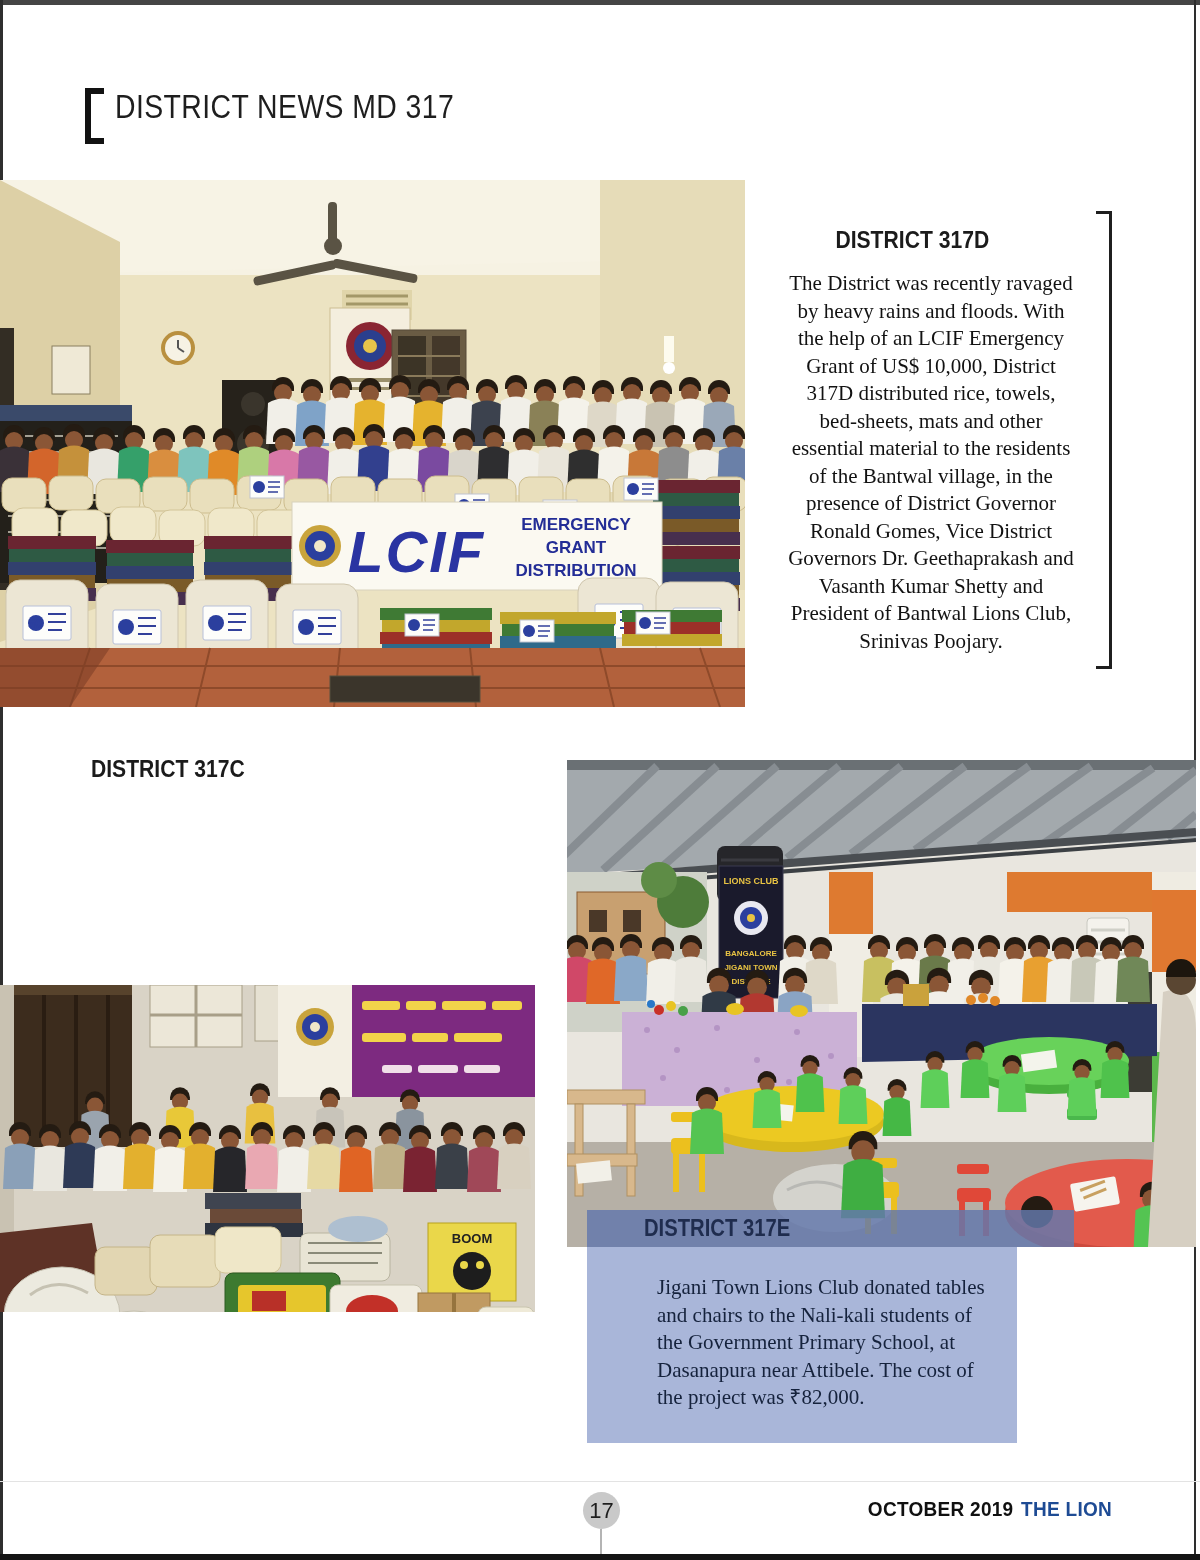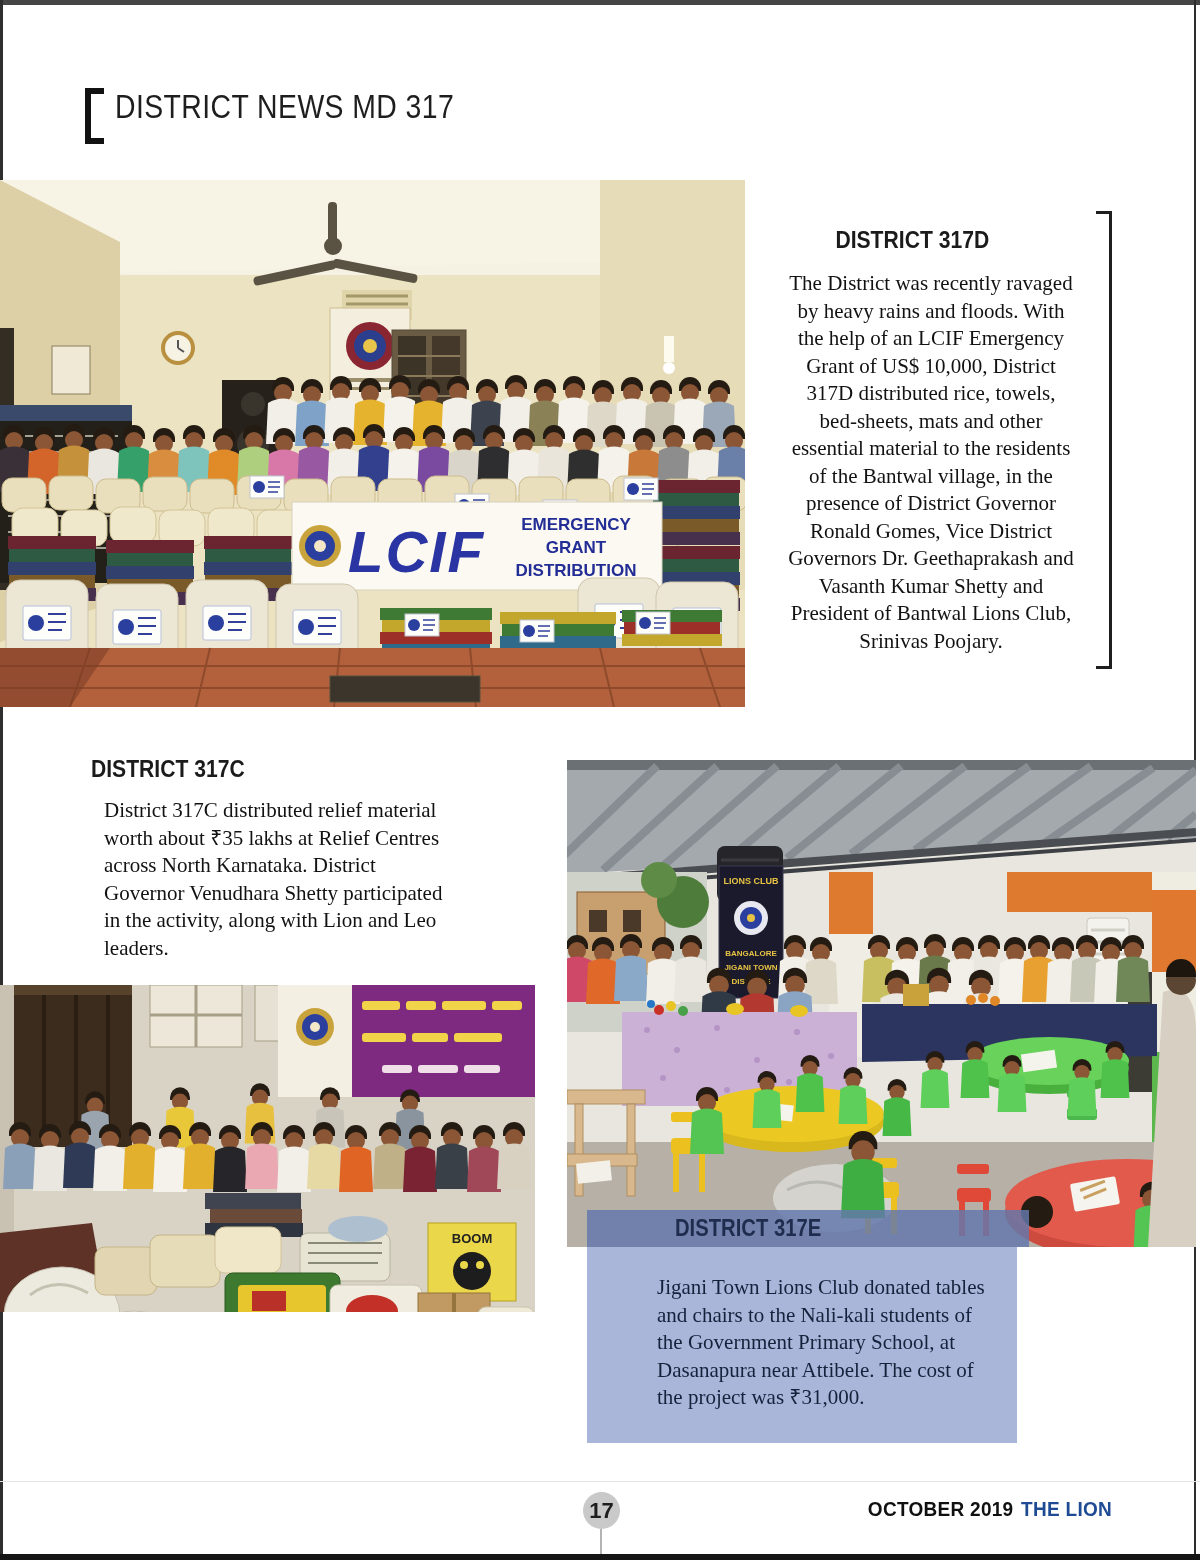--- a/index.html
+++ b/index.html
@@ -26,32 +26,32 @@
 
   .blk-c{position:absolute;left:91px;top:755px;width:382px;}
   .blk-c p{margin-top:14px;}
 
   .ph{position:absolute;overflow:hidden;}
   .ph svg{display:block;}
   .ph-top{left:0;top:180px;width:745px;height:527px;}
   .ph-left{left:0;top:985px;width:535px;height:327px;}
   .ph-right{left:567px;top:760px;width:629px;height:487px;text-align:right;}
 
-  .ov-band{position:absolute;left:587px;top:1210px;width:442px;height:37px;
+  .ov-band{position:absolute;left:587px;top:1210px;width:487px;height:37px;
            background:rgba(100,120,172,.84);display:flex;align-items:center;
-           padding-left:88px;box-sizing:border-box;}
+           padding-left:57px;box-sizing:border-box;}
   .ov-band .sec-h{color:#1f2c4e;font-size:23px;}
   .ov-body{position:absolute;left:587px;top:1247px;width:430px;height:196px;background:#a9b6d9;
            box-sizing:border-box;padding:14px 0 0 57px;}
   .ov-body p{width:345px;color:#15223c;}
 
   .foot-rule{position:absolute;left:0;top:1481px;width:1200px;height:1px;background:#e3e3e3;}
   .pgnum{position:absolute;left:583px;top:1492px;width:37px;height:37px;border-radius:50%;
          background:#c9c9c9;display:flex;align-items:center;justify-content:center;
-         font-weight:700;font-size:22px;color:#1d1d1d;}
+         font-weight:400;font-size:22px;color:#1d1d1d;}
   .pgline{position:absolute;left:600px;top:1529px;width:2px;height:26px;background:#b4b4b4;}
   .foot-right{position:absolute;right:88px;top:1498px;font-weight:700;font-size:20px;
               letter-spacing:.3px;display:flex;gap:8px;white-space:nowrap;
               transform:scaleX(.95);transform-origin:right center;}
   .foot-issue{color:#101010;}
   .foot-mag{color:#1e4b94;}
 </style>
 </head>
 <body>
 
@@ -283,21 +283,20 @@
   </div>
 
   <section class="blk-d">
     <h2 class="sec-h">DISTRICT 317D</h2>
     <p class="serif">The District was recently ravaged by heavy rains and floods. With the help of an LCIF Emergency Grant of US$ 10,000, District 317D distributed rice, towels, bed-sheets, mats and other essential material to the residents of the Bantwal village, in the presence of District Governor Ronald Gomes, Vice District Governors Dr. Geethaprakash and Vasanth Kumar Shetty and President of Bantwal Lions Club, Srinivas Poojary.</p>
   </section>
   <div class="brk-r"></div>
 
   <section class="blk-c">
     <h2 class="sec-h">DISTRICT 317C</h2>
-    <p class="serif">District 317C distributed relief material worth about ₹35 lakhs at Relief Centres across North Karnataka. District Governor Venudhara Shetty participated in the activity, along with Lion and Leo leaders.</p>
   </section>
 
   <div class="ph ph-right">
     <svg width="629" height="487" viewBox="0 0 629 487">
       <rect width="629" height="487" fill="#e9e6df"></rect>
 
       <path d="M0 0 H629 V78 L0 114 Z" fill="#a3a9ad"></path>
       <rect width="629" height="10" fill="#6a7074"></rect>
       <g stroke="#878d92" stroke-width="8">
         <path d="M-20 112 L90 6"></path>
@@ -575,21 +574,21 @@
       <path d="M454 308 v58" stroke="#96743e" stroke-width="4"></path>
       <rect x="478" y="322" width="56" height="74" rx="8" fill="#efead8" stroke="#c8c4ae"></rect>
       <path d="M488 344 h36 M488 356 h32 M488 368 h36" stroke="#3a7a30" stroke-width="3"></path>
     </svg>
   </div>
 
   <div class="ov-band">
     <h2 class="sec-h">DISTRICT 317E</h2>
   </div>
   <div class="ov-body">
-    <p class="serif">Jigani Town Lions Club donated tables and chairs to the Nali-kali students of the Government Primary School, at Dasanapura near Attibele. The cost of the project was ₹31,000.</p>
+    <p class="serif">Jigani Town Lions Club donated tables and chairs to the Nali-kali students of the Government Primary School, at Dasanapura near Attibele. The cost of the project was ₹82,000.</p>
   </div>
 
   <div class="foot-rule"></div>
   <div class="pgnum">17</div>
   <div class="pgline"></div>
   <div class="foot-right">
     <span class="foot-issue">OCTOBER 2019</span>
     <span class="foot-mag">THE LION</span>
   </div>
 

